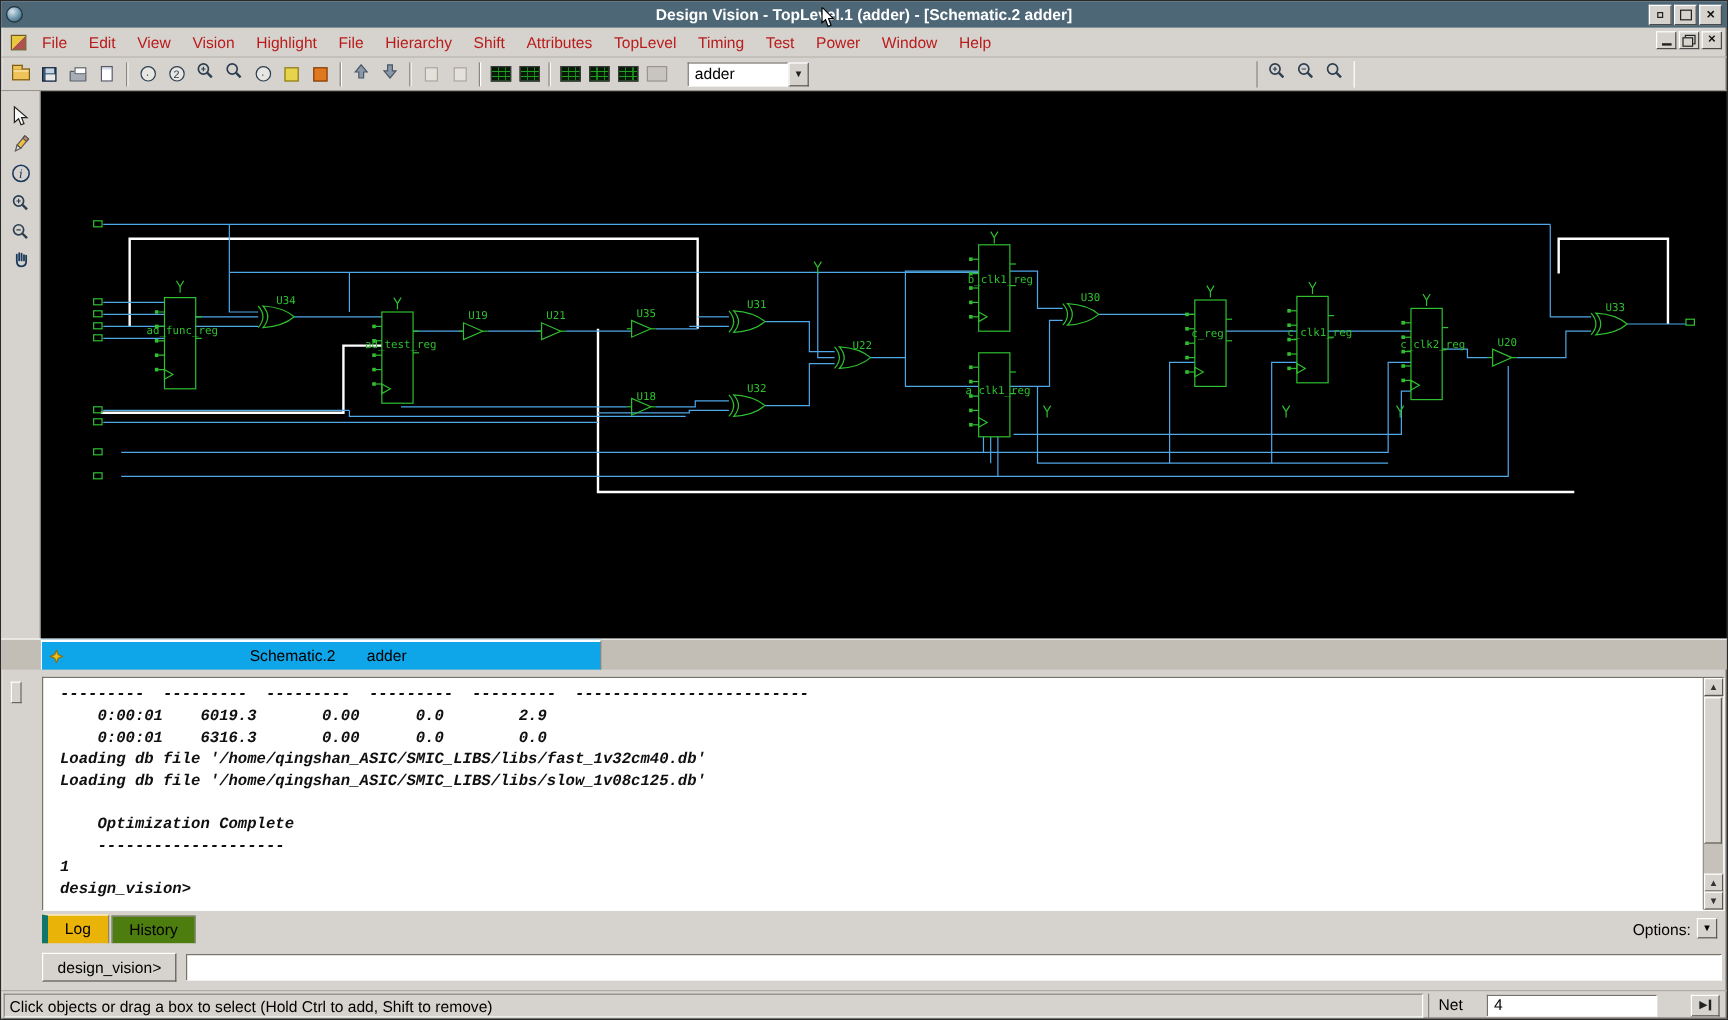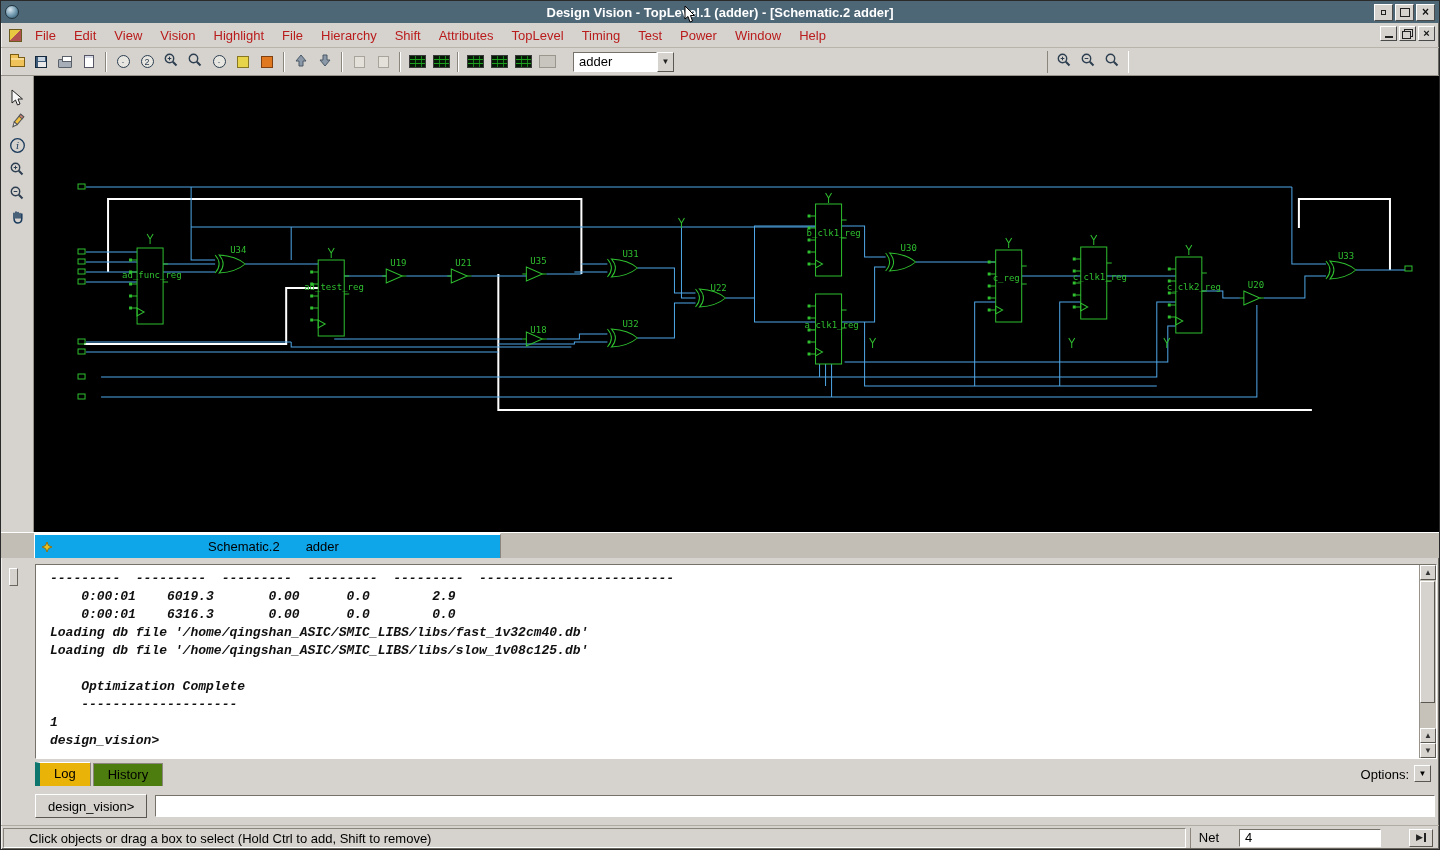--- a/index.html
+++ b/index.html
@@ -82,21 +82,21 @@
   .logtabs{flex:0 0 24px;display:flex;align-items:flex-end;position:relative;margin-top:3px}
   .ltab{padding:3px 14px 4px;font-size:13px;background:#4d7c0f;border:1px solid #8a867e;border-bottom:none;margin-right:2px}
   .ltab.active{background:#eab308;border-top:1px solid #ffffff;border-left:5px solid #0f766e;padding-bottom:5px}
   .options{position:absolute;right:6px;top:3px;display:flex;align-items:flex-end;gap:5px;font-size:13px}
   .opt-btn{width:17px;height:17px;background:#d6d3ce;border:1px solid;border-color:#ffffff #5a5650 #5a5650 #ffffff;display:flex;align-items:center;justify-content:center;font-size:8px}
   .promptrow{flex:0 0 30px;display:flex;align-items:center;margin-top:5px}
   .prompt-label{height:24px;padding:4px 12px;background:#d6d3ce;border:1px solid;border-color:#ffffff #5a5650 #5a5650 #ffffff;font-size:13px;white-space:nowrap}
   .prompt-input{flex:1;height:22px;margin-left:8px;margin-right:2px;background:#fff;border:1px solid;border-color:#76726a #ffffff #ffffff #76726a;font:13px "Liberation Sans",sans-serif;padding:0 5px;outline:none}
   
   .statusbar{flex:0 0 24px;display:flex;align-items:center;padding:1px 2px;gap:4px;border-top:1px solid #b0aca4}
-  .status-msg{flex:1;height:20px;border:1px solid;border-color:#8a867e #ffffff #ffffff #8a867e;font-size:13px;padding:2px 25px;white-space:nowrap;overflow:hidden}
+  .status-msg{flex:1;height:20px;border:1px solid;border-color:#8a867e #ffffff #ffffff #8a867e;font-size:13px;padding:2px 4px;white-space:nowrap;overflow:hidden}
   .net-cell{display:flex;align-items:center;height:20px;border-left:1px solid #8a867e;padding:0 4px 0 8px;gap:20px}
   .net-label{font-size:13px}
   .net-field{width:142px;height:18px;background:#fff;border:1px solid;border-color:#76726a #ffffff #ffffff #76726a;font:13px "Liberation Sans",sans-serif;padding:0 5px;outline:none}
   .net-btn{width:24px;height:18px;background:#d6d3ce;border:1px solid;border-color:#ffffff #5a5650 #5a5650 #ffffff;display:flex;align-items:center;justify-content:center;gap:1px;margin-left:8px}
   .ic-play{font-size:9px;color:#222;line-height:1}
   .ic-bar{width:2px;height:9px;background:#222}
   .cursor{position:absolute;left:684px;top:6px;z-index:50;pointer-events:none}
 </style>
 </head>
 <body>

